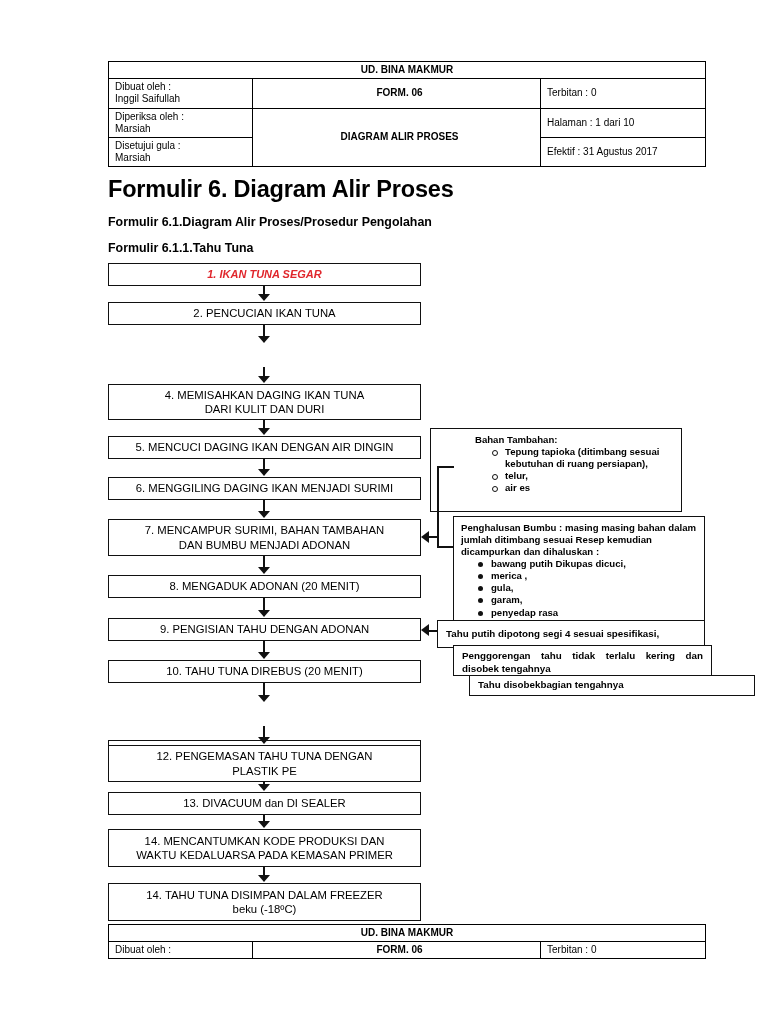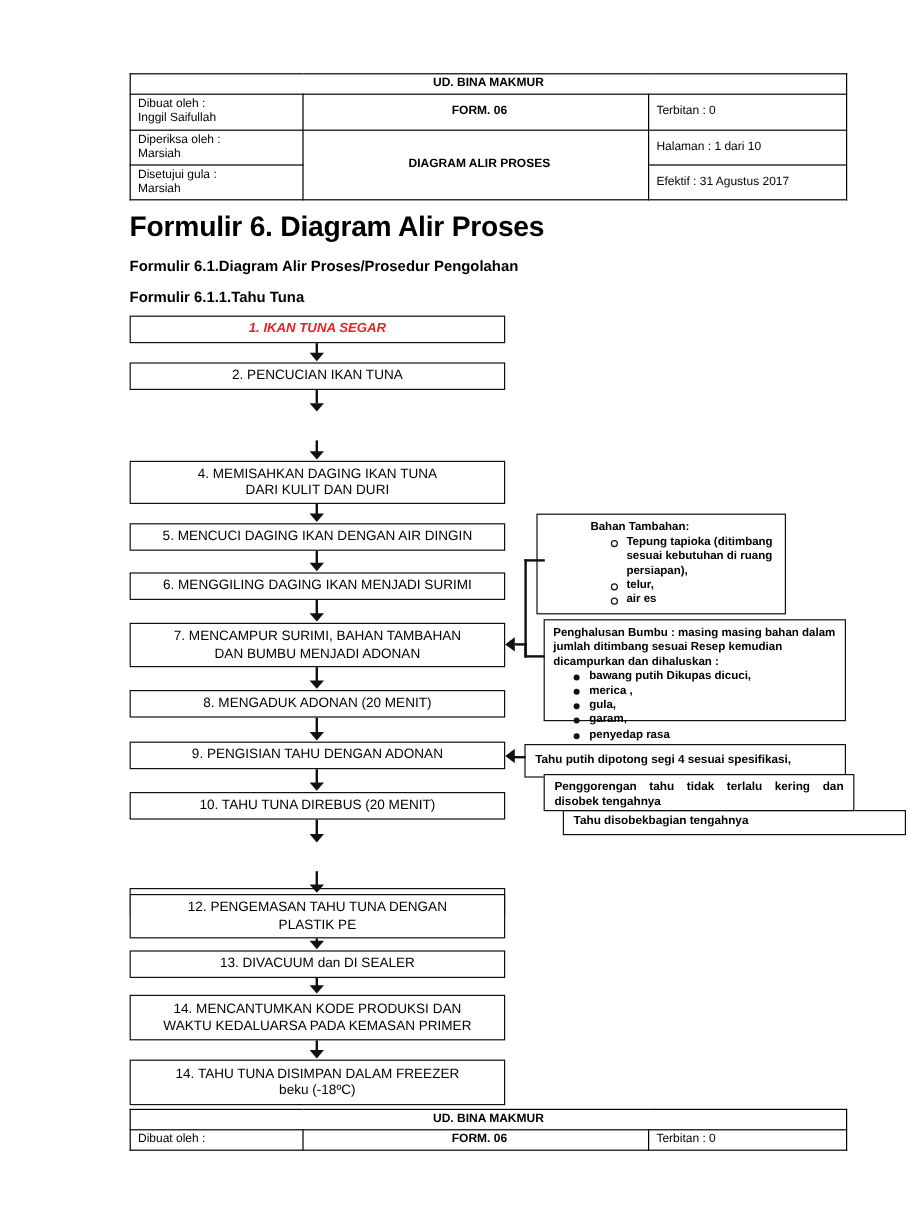--- a/index.html
+++ b/index.html
@@ -251,30 +251,30 @@
 
   <div class="connector" style="top:782px;height:4px"></div>
   <div class="arrowhead" style="top:784px"></div>
 
   <div class="connector" style="top:815px;height:7px"></div>
   <div class="arrowhead" style="top:821px"></div>
 
   <div class="connector" style="top:867px;height:9px"></div>
   <div class="arrowhead" style="top:875px"></div>
 
-  <div class="note-box" style="left:447px; top:428px; width:208px; height:84px;padding-left:44px;">
+  <div class="note-box" style="left:430px; top:428px; width:252px; height:84px;padding-left:44px;">
     <span class="note-head">Bahan Tambahan:</span>
     <ul class="note-list hollow">
       <li>Tepung tapioka (ditimbang sesuai kebutuhan di ruang persiapan),</li>
       <li>telur,</li>
       <li>air es</li>
     </ul>
   </div>
 
-  <div class="note-box" style="left:453px; top:516px; width:252px; height:85px;">
+  <div class="note-box" style="left:453px; top:516px; width:252px; height:106px;">
     <span class="note-head">Penghalusan Bumbu : masing masing bahan dalam jumlah ditimbang sesuai Resep kemudian dicampurkan dan dihaluskan  :</span>
     <ul class="note-list solid">
       <li>bawang putih Dikupas dicuci,</li>
       <li>merica ,</li>
       <li>gula,</li>
       <li>garam,</li>
       <li>penyedap rasa</li>
     </ul>
   </div>
 

